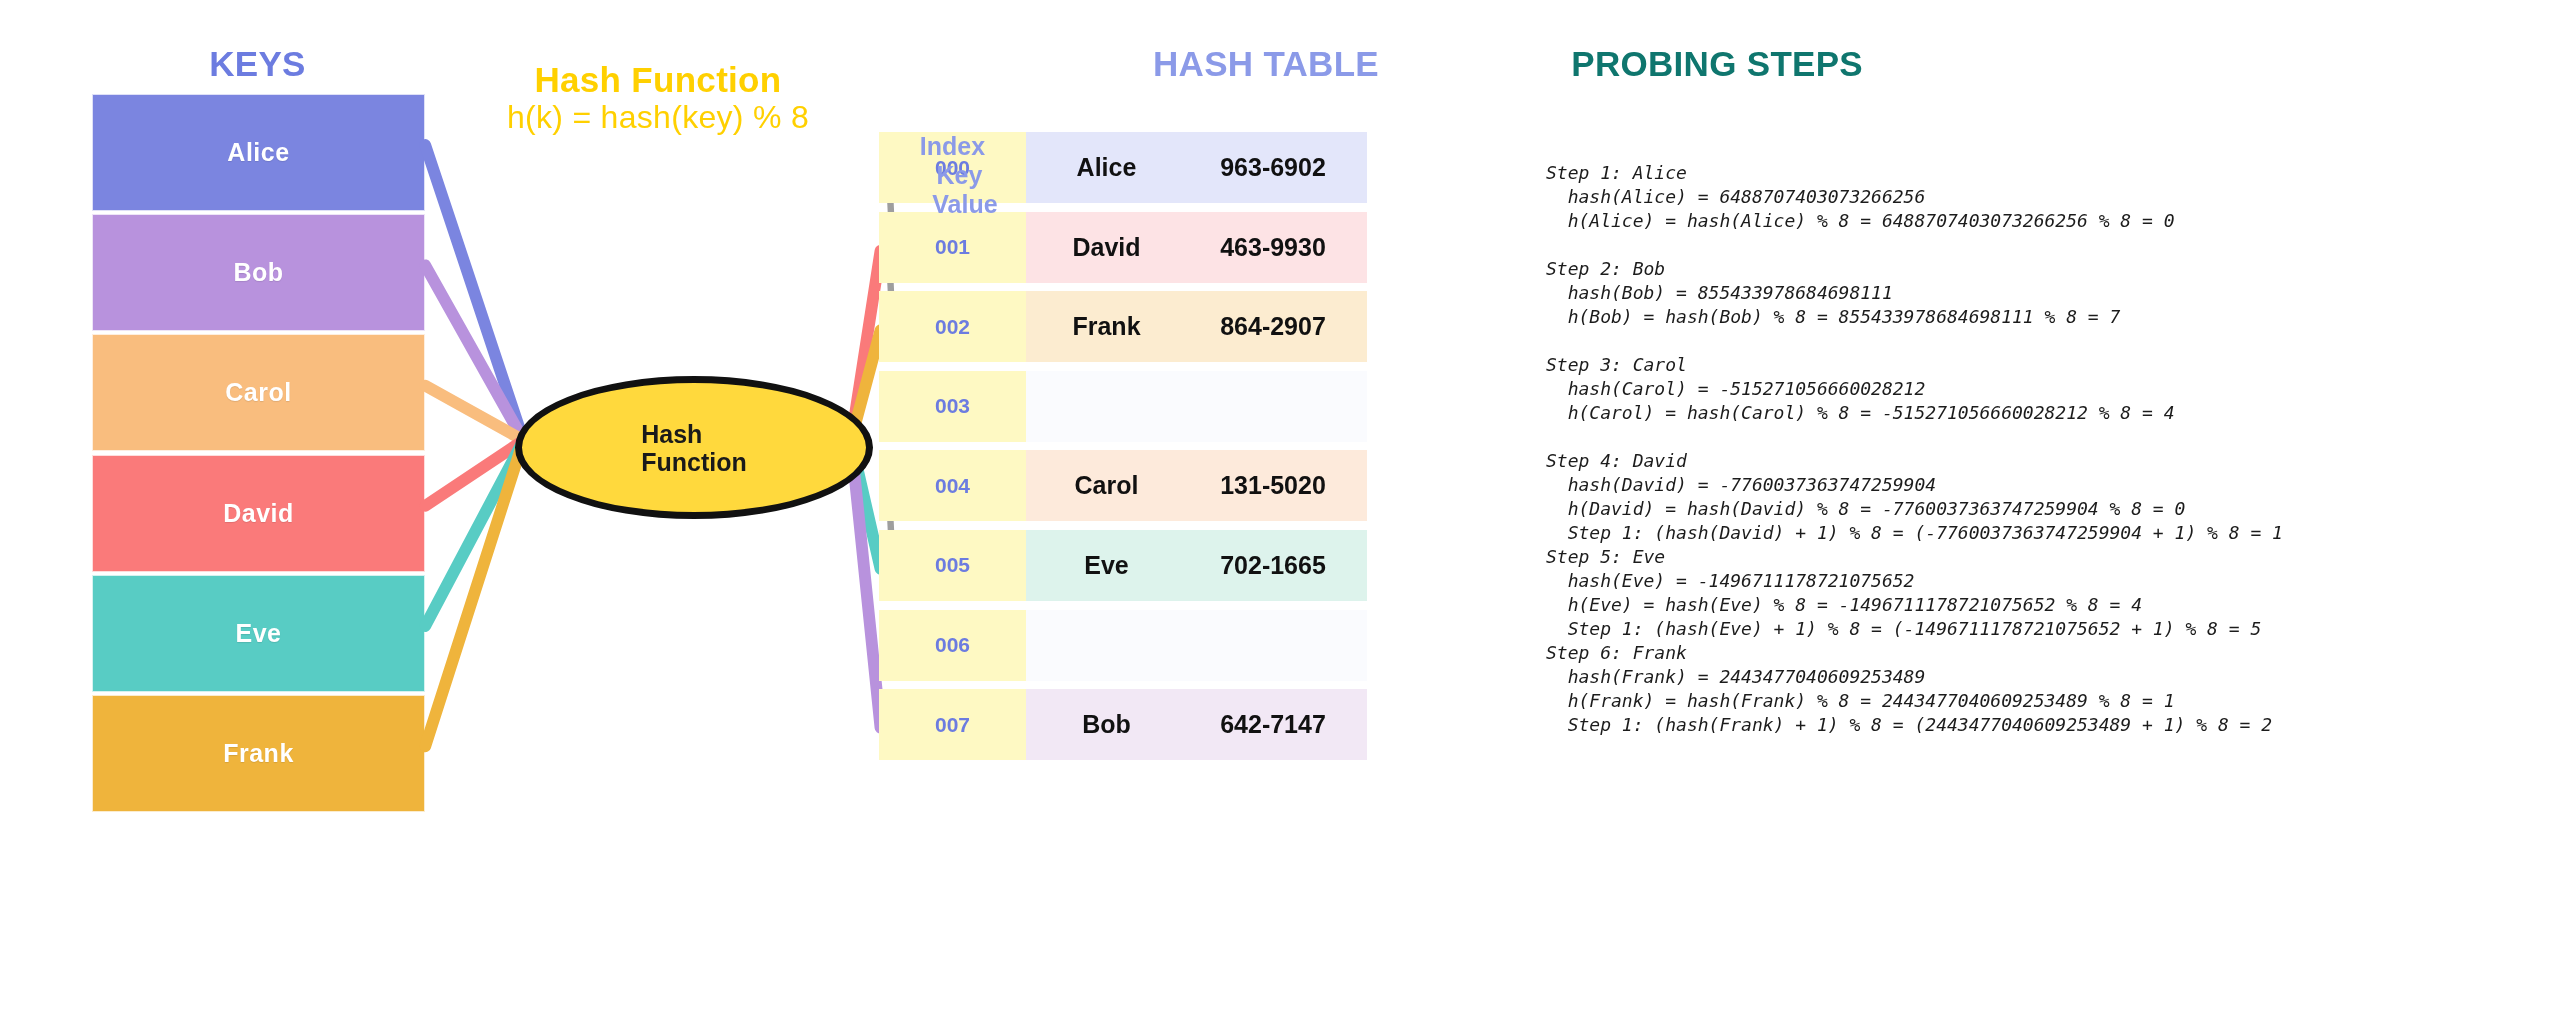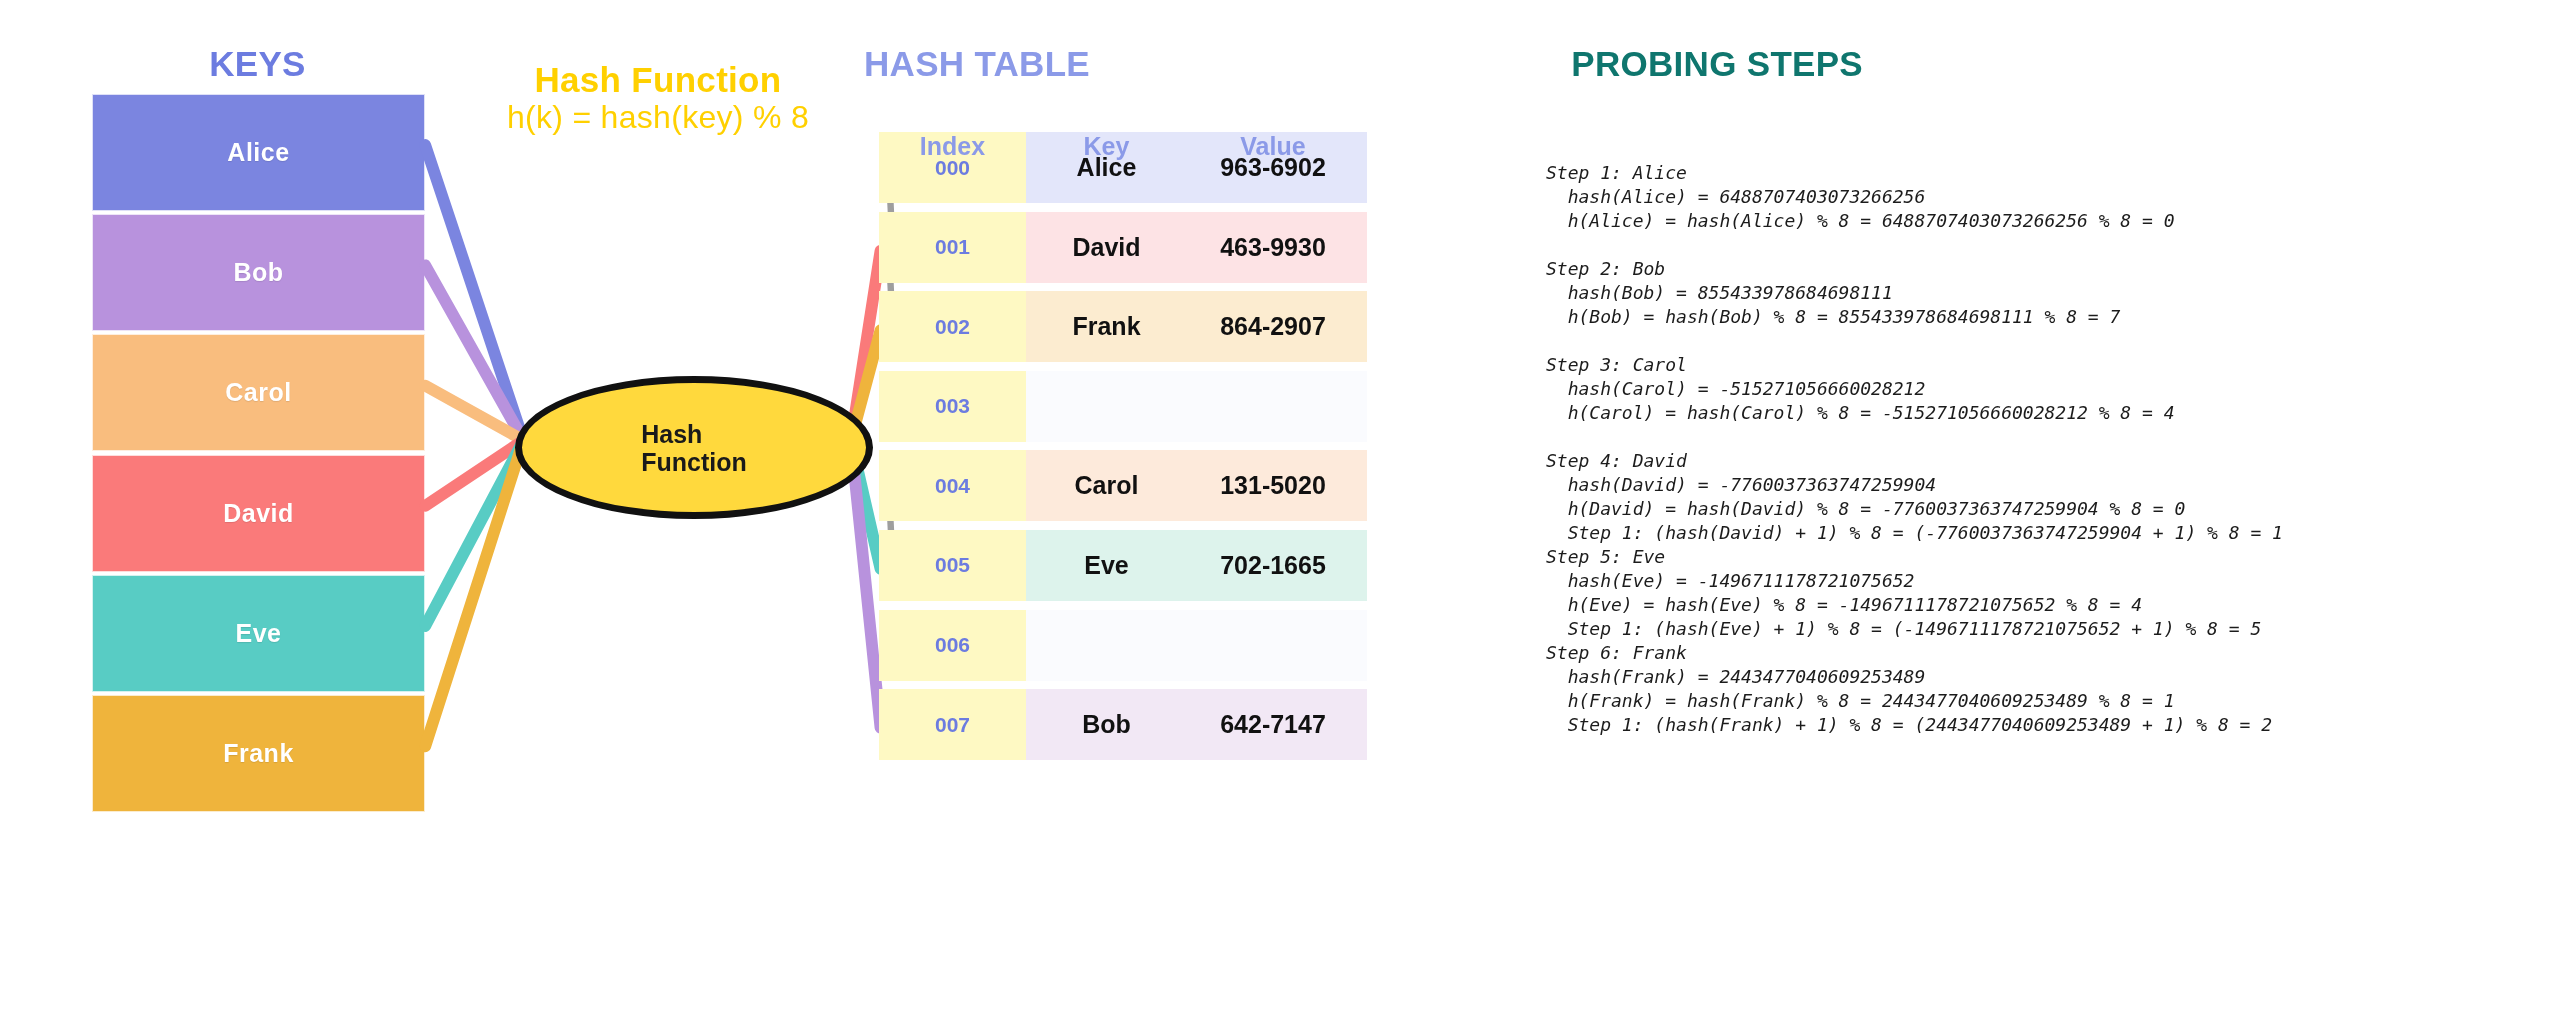--- a/index.html
+++ b/index.html
@@ -9,21 +9,21 @@
   }
   .stage{position:absolute;inset:0;}
 
   
   .col-title{
     position:absolute;font-weight:bold;letter-spacing:0.3px;white-space:nowrap;
   }
   #keys-title{left:91px;top:44px;width:333px;text-align:center;font-size:35px;color:#6c7ce0;}
   #hf-title{left:486px;top:60px;width:344px;text-align:center;font-size:35px;color:#ffd000;}
   #hf-sub{left:486px;top:99px;width:344px;text-align:center;font-size:32px;color:#ffd000;font-weight:normal;}
-  #ht-title{left:864px;top:44px;width:515px;text-align:left;font-size:35px;color:#8b9ae8;}
+  #ht-title{left:864px;top:44px;width:515px;text-align:right;font-size:35px;color:#8b9ae8;}
   #ps-title{left:1380px;top:44px;width:483px;text-align:right;font-size:35px;color:#0f766e;}
 
   
   #keys-col{position:absolute;left:92px;top:94px;width:333px;}
   .key-box{
     position:relative;height:117px;margin-bottom:3.2px;
     display:flex;align-items:center;justify-content:center;
     border:1.6px solid rgba(255,255,255,.75);
     box-sizing:border-box;
   }
@@ -43,21 +43,21 @@
     color:#1a1a1a;font-size:25px;font-weight:bold;line-height:1.12;
   }
 
   
   #wires{position:absolute;left:0;top:0;width:2576px;height:1024px;z-index:3;}
 
   
   #ht-wrap{position:absolute;left:879px;top:132px;width:489px;z-index:4;}
   .ht-head{
     position:absolute;top:0;left:0;width:489px;height:30px;
-    display:flex;pointer-events:none;z-index:7;
+    display:flex;pointer-events:none;z-index:7;flex-direction:column;
   }
   .ht-head .h-idx{width:147px;text-align:center;font-size:25px;font-weight:bold;color:#8b9ae8;}
   .ht-head .h-key{width:161px;text-align:center;font-size:25px;font-weight:bold;color:#8b9ae8;}
   .ht-head .h-val{width:172px;text-align:center;font-size:25px;font-weight:bold;color:#8b9ae8;}
 
   .ht-row{display:flex;height:71px;margin-bottom:8.6px;}
   .ht-row .cell-idx{
     width:147px;background:#fef9c3;display:flex;align-items:center;justify-content:center;
     font-size:21px;font-weight:bold;color:#6c7ce0;
   }

